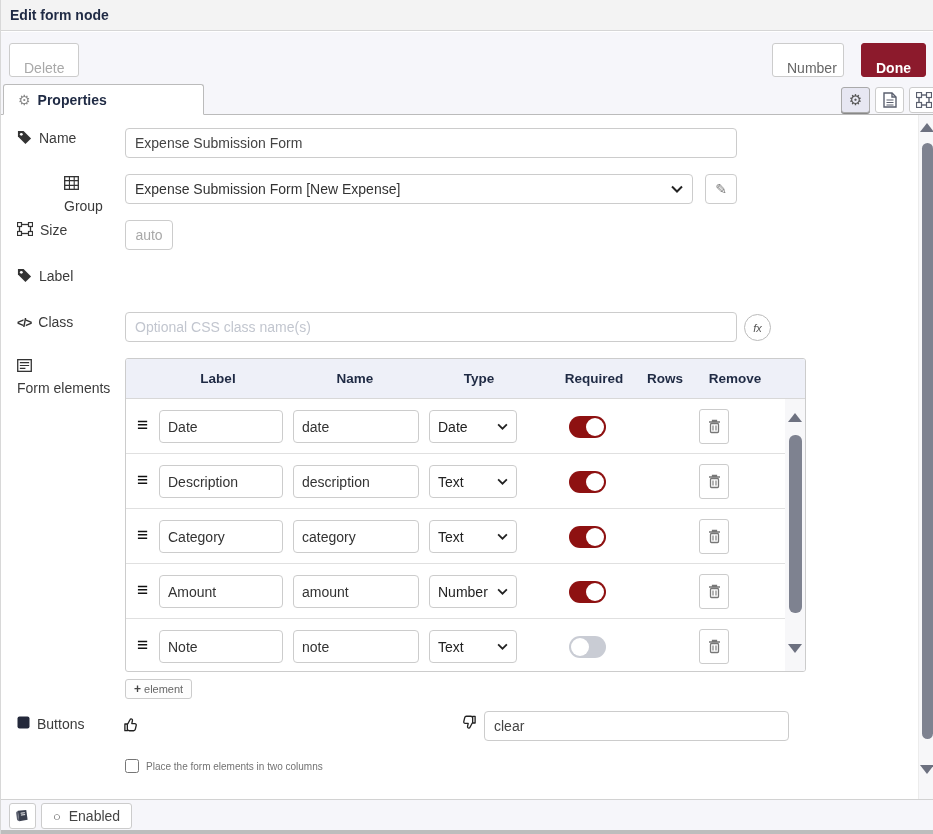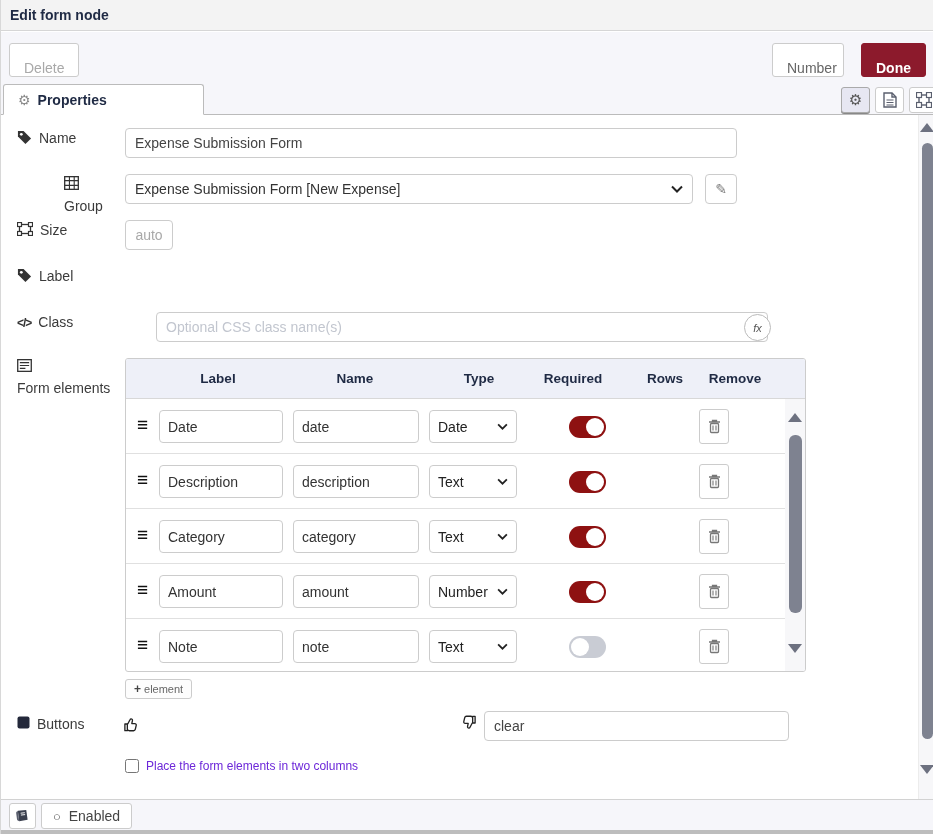--- a/index.html
+++ b/index.html
@@ -116,21 +116,21 @@
   .add-btn {
     position:absolute; left:124px; top:564px; height:20px; padding:0 8px;
     border:1px solid #ccc; border-radius:3px; background:#fdfdfd; font-size:11px;
     color:#666; cursor:pointer; display:flex; align-items:center; gap:3px; font-family:inherit;
   }
   .add-btn b { font-size:12px; color:#444; }
   
   .thumb-ic { position:absolute; color:#222; }
   .chk-row { position:absolute; left:124px; top:644px; display:flex; align-items:center; gap:7px; }
   .chk-row input { width:14px; height:14px; }
-  .chk-row label { font-size:12px; color:#6d28d9; }
+  .chk-row label { font-size:10px; color:#737373; }
   
   .dlg-footer {
     position:absolute; left:0; top:799px; width:933px; height:31px;
     background:#f6f6fa; border-top:1px solid #d2d2d2;
   }
   .foot-btn {
     position:absolute; top:3px; height:26px; background:#fff; border:1px solid #ccc;
     border-radius:3px; display:flex; align-items:center; justify-content:center;
     cursor:pointer; color:#444; font-size:14px; font-family:inherit;
   }
@@ -231,41 +231,41 @@
             <circle cx="4.6" cy="4.6" r="1.5" fill="#fff"></circle>
           </svg>
       </span>
       <span>Label</span>
     </div>
 
     <div class="row-label" style="top:198px;">
       <span class="ic" style="font-size:12px;font-weight:bold;letter-spacing:-1px;">&lt;/&gt;</span>
       <span>Class</span>
     </div>
-    <input class="tinput" style="left: 124px; top: 197px; width: 612px; margin-left: 31px;" placeholder="Optional CSS class name(s)">
+    <input class="tinput" style="left: 124px; top: 197px; width: 612px;" placeholder="Optional CSS class name(s)">
     <button class="fx-btn" style="left:743px; top:199px;">
       <span>fx</span>
     </button>
 
     <div class="row-label" style="top:243px;flex-direction:column;">
       <span class="ic">
         <svg width="15" height="13" viewBox="0 0 16 14">
             <rect x="0.7" y="0.7" width="14.6" height="12.6" fill="none" stroke="#333" stroke-width="1.4"></rect>
             <path d="M3 4 h10 M3 7 h10 M3 10 h6" stroke="#333" stroke-width="1.3"></path>
           </svg>
       </span>
       <span>Form elements</span>
     </div>
 
     <div class="el-table">
       <div class="el-head">
         <span style="left:92px;">Label</span>
         <span style="left:229px;">Name</span>
         <span style="left:353px;">Type</span>
-        <span style="left:447px;">Required</span>
+        <span style="left:468px;">Required</span>
         <span style="left:539px;">Rows</span>
         <span style="left:609px;">Remove</span>
       </div>
       <div class="el-body">
 
         <div class="el-row">
           <span class="drag-handle">≡</span>
           <input class="cell-input" style="left: 33px; width: 124px;" value="Date">
           <input class="cell-input" style="left: 167px; width: 126px;" value="date">
           <div class="cell-sel" style="left:303px; width:88px;">

